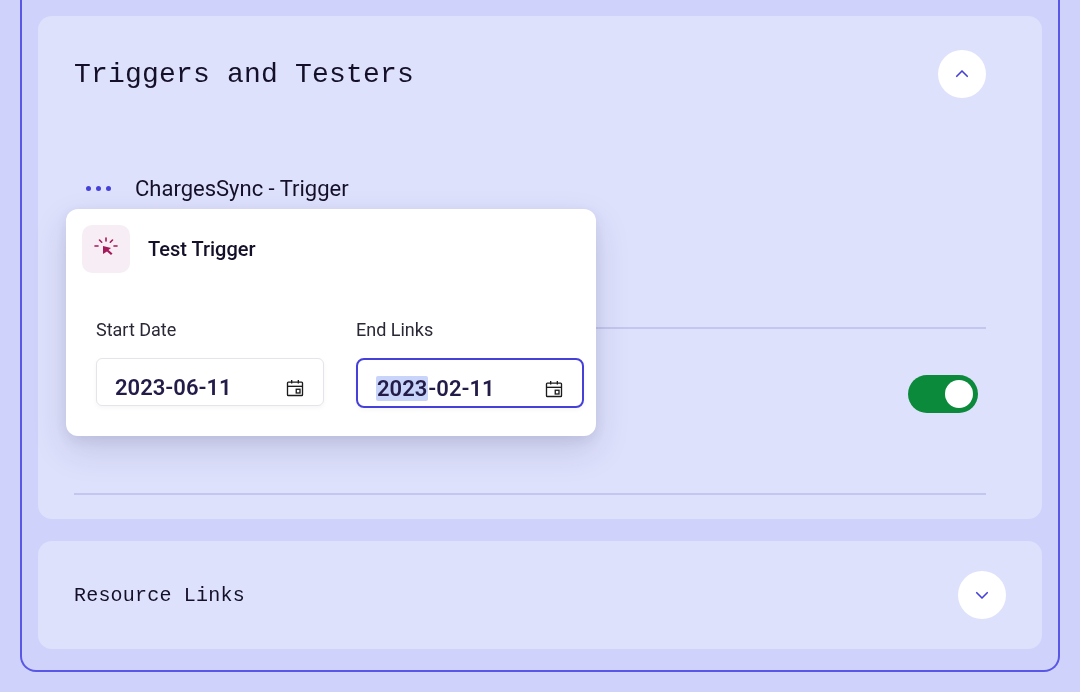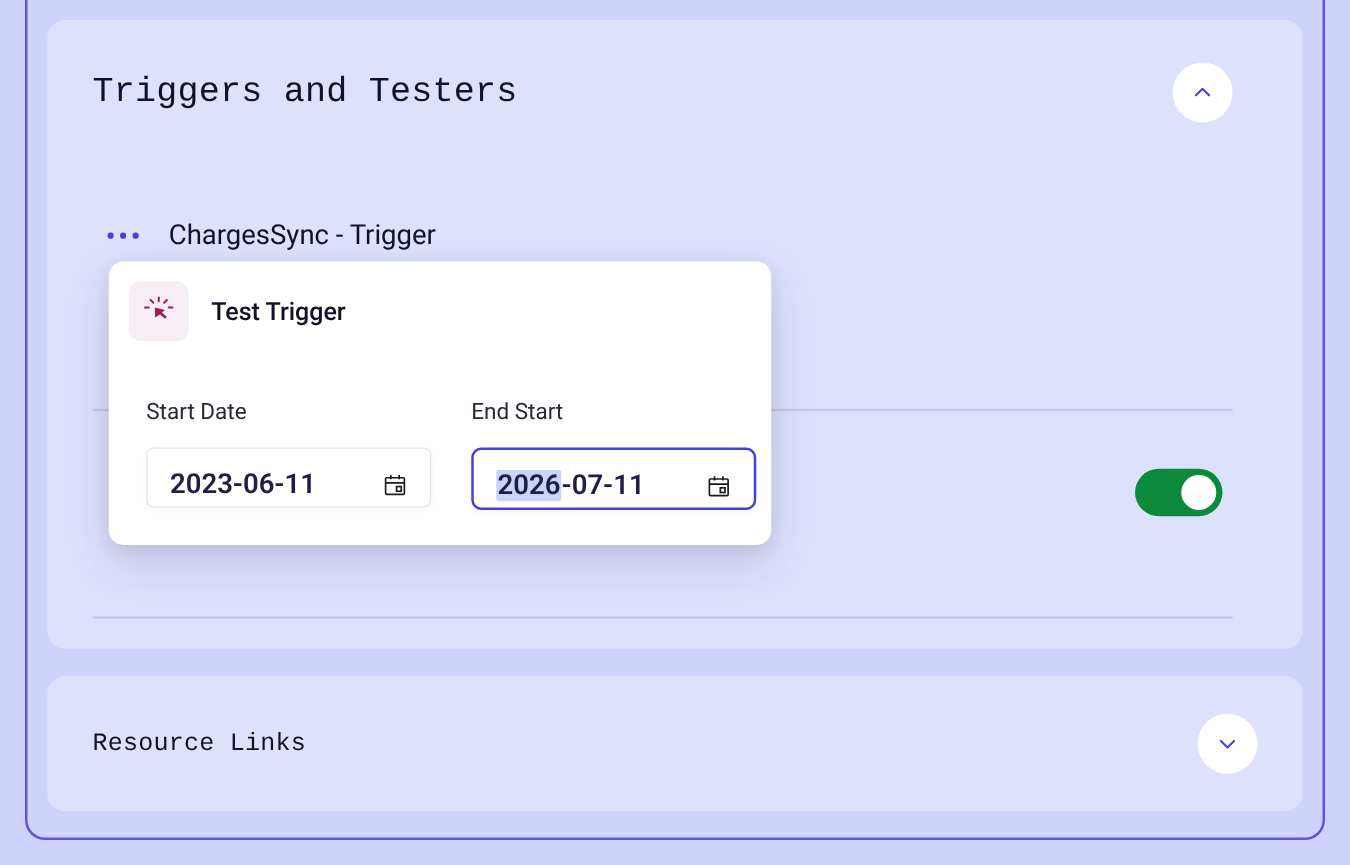--- a/index.html
+++ b/index.html
@@ -118,21 +118,21 @@
 
   .card-resource {
     padding: 30px 36px;
   }
   .card-resource .card-title { font-size: 20px; }
 
   
   .popup {
     position: absolute;
     top: 209px;
-    left: 65px;
+    left: 44px;
     width: 530px;
     background: #ffffff;
     border-radius: 12px;
     box-shadow: 0 14px 34px rgba(40,40,90,0.15), 0 4px 12px rgba(40,40,90,0.08);
     padding: 16px 26px 28px 16px;
     z-index: 10;
   }
   .popup-head {
     display: flex;
     align-items: center;
@@ -265,23 +265,23 @@
             <rect x="3" y="5" width="18" height="16" rx="1"></rect>
             <line x1="3" y1="10" x2="21" y2="10"></line>
             <line x1="8" y1="2.5" x2="8" y2="6.5"></line>
             <line x1="16" y1="2.5" x2="16" y2="6.5"></line>
             <rect x="13.5" y="13.5" width="4.5" height="4.5" fill="#1b1b1b" stroke="none"></rect>
           </svg>
         </div>
       </div>
 
       <div class="date-col">
-        <div class="date-label">End Start</div>
+        <div class="date-label">End Links</div>
         <div class="date-input focused">
-          <span class="date-val"><span class="hl">2026</span><span>-07-11</span></span>
+          <span class="date-val"><span class="hl">2023</span><span>-02-11</span></span>
           <svg class="cal-icon" viewBox="0 0 24 24">
             <rect x="3" y="5" width="18" height="16" rx="1"></rect>
             <line x1="3" y1="10" x2="21" y2="10"></line>
             <line x1="8" y1="2.5" x2="8" y2="6.5"></line>
             <line x1="16" y1="2.5" x2="16" y2="6.5"></line>
             <rect x="13.5" y="13.5" width="4.5" height="4.5" fill="#1b1b1b" stroke="none"></rect>
           </svg>
         </div>
       </div>
     </div>

